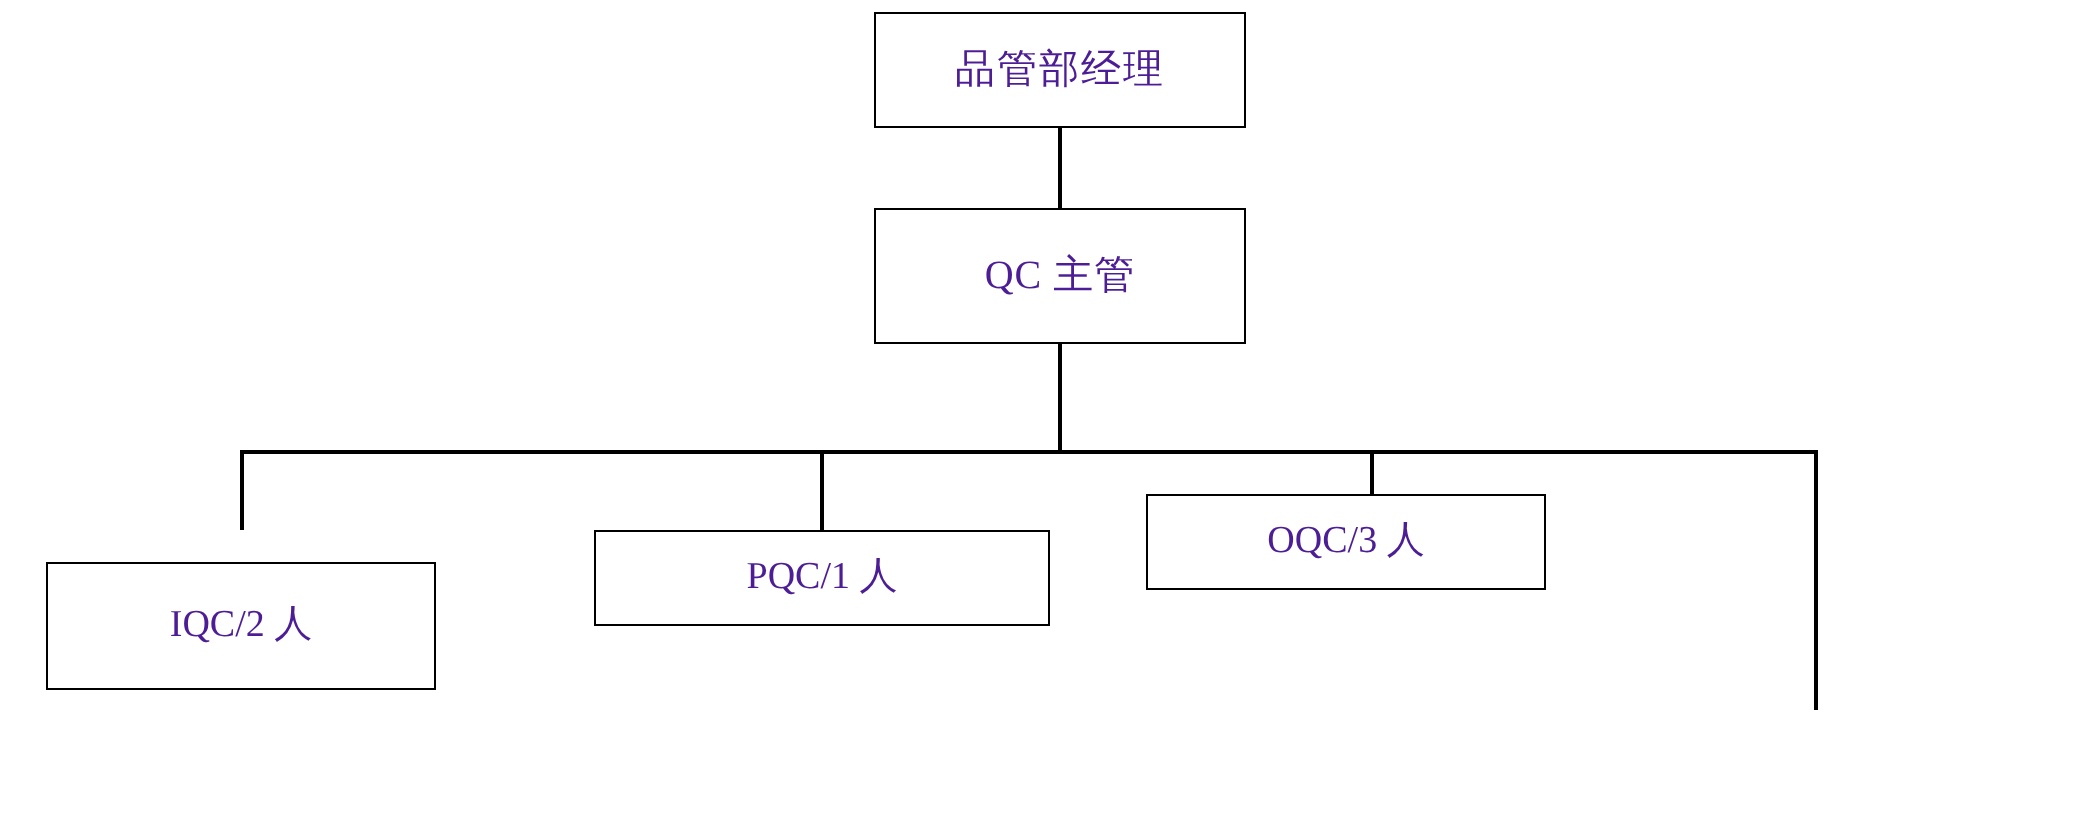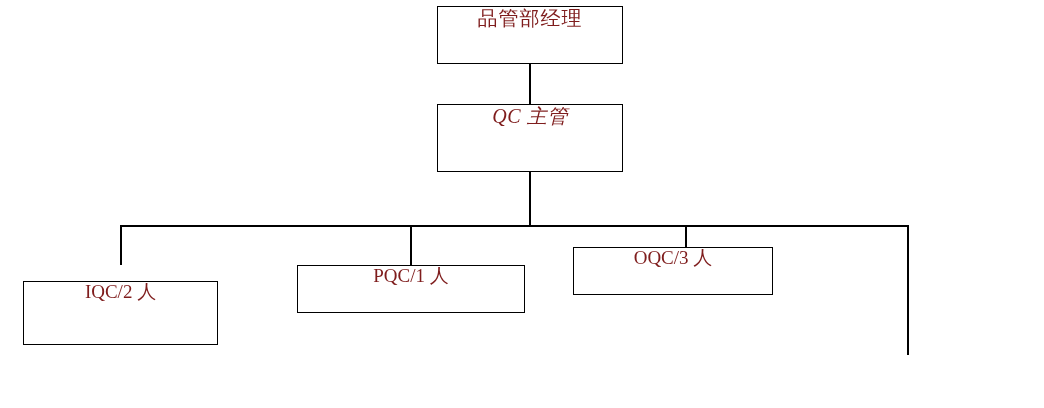--- a/index.html
+++ b/index.html
@@ -16,41 +16,41 @@
     height: 408px;
     background: #ffffff;
     overflow: hidden;
   }
   .node {
     position: absolute;
     box-sizing: border-box;
     border: 1.6px solid #000000;
     background: #ffffff;
     display: flex;
-    align-items: flex-start;
+    align-items: center;
     justify-content: center;
-    color: #7f1d1d;
+    color: #4c1d95;
   }
   .node .node-label {
     display: block;
     text-align: center;
     line-height: 1.1;
     white-space: nowrap;
   }
 
   
   .node-manager {
     left: 437px;  top: 6px;
     width: 186px; height: 58px;
   }
   .node-manager .node-label { font-size: 20px; letter-spacing: 1px; }
 
   .node-supervisor {
     left: 437px;  top: 104px;
-    width: 186px; height: 68px; font-style: italic;
+    width: 186px; height: 68px;
   }
   .node-supervisor .node-label { font-size: 20px; letter-spacing: 0.5px; }
 
   .node-iqc {
     left: 23px;   top: 281px;
     width: 195px; height: 64px;
   }
   .node-pqc {
     left: 297px;  top: 265px;
     width: 228px; height: 48px;

